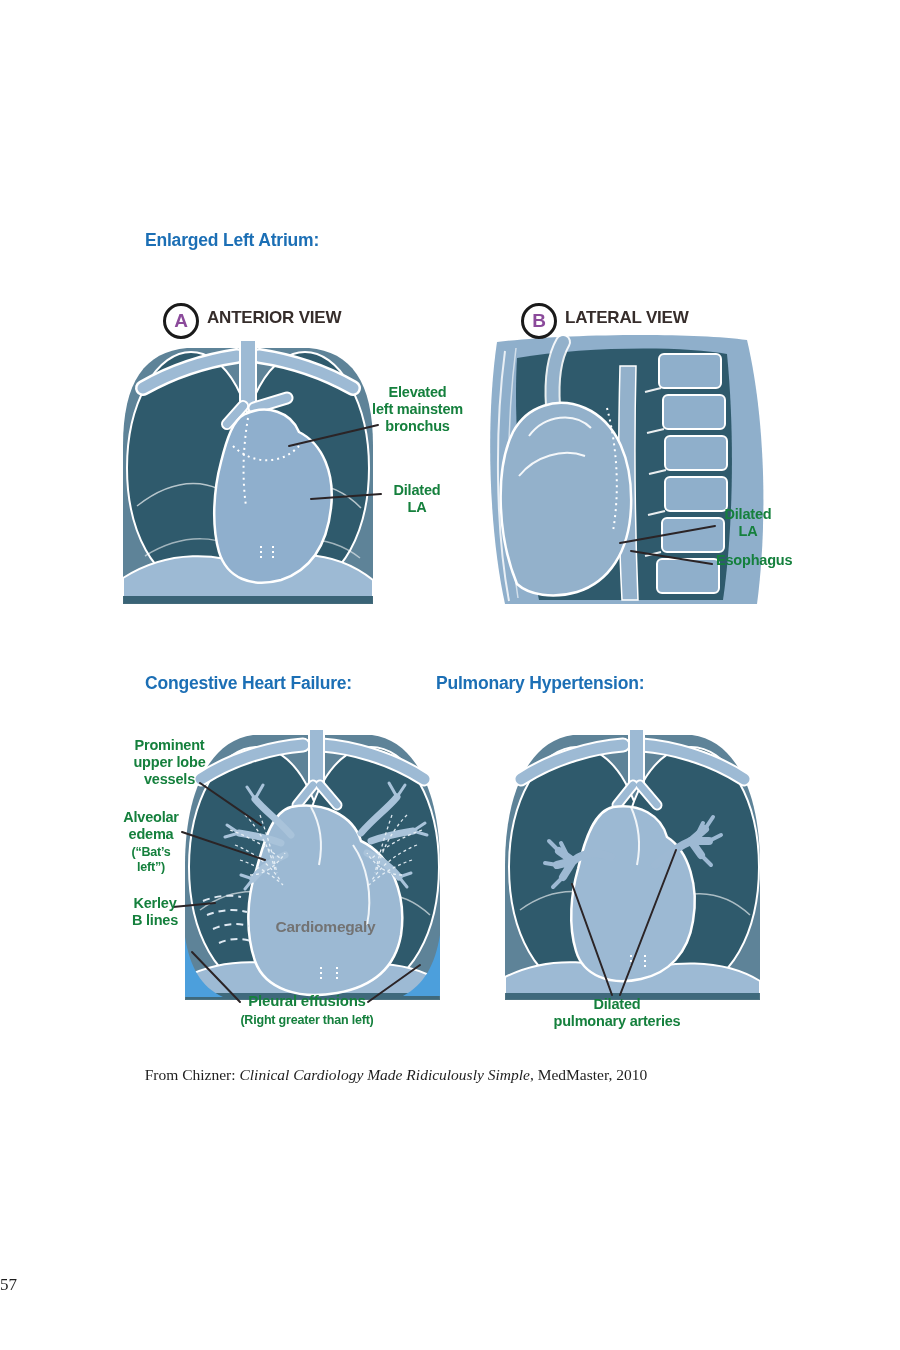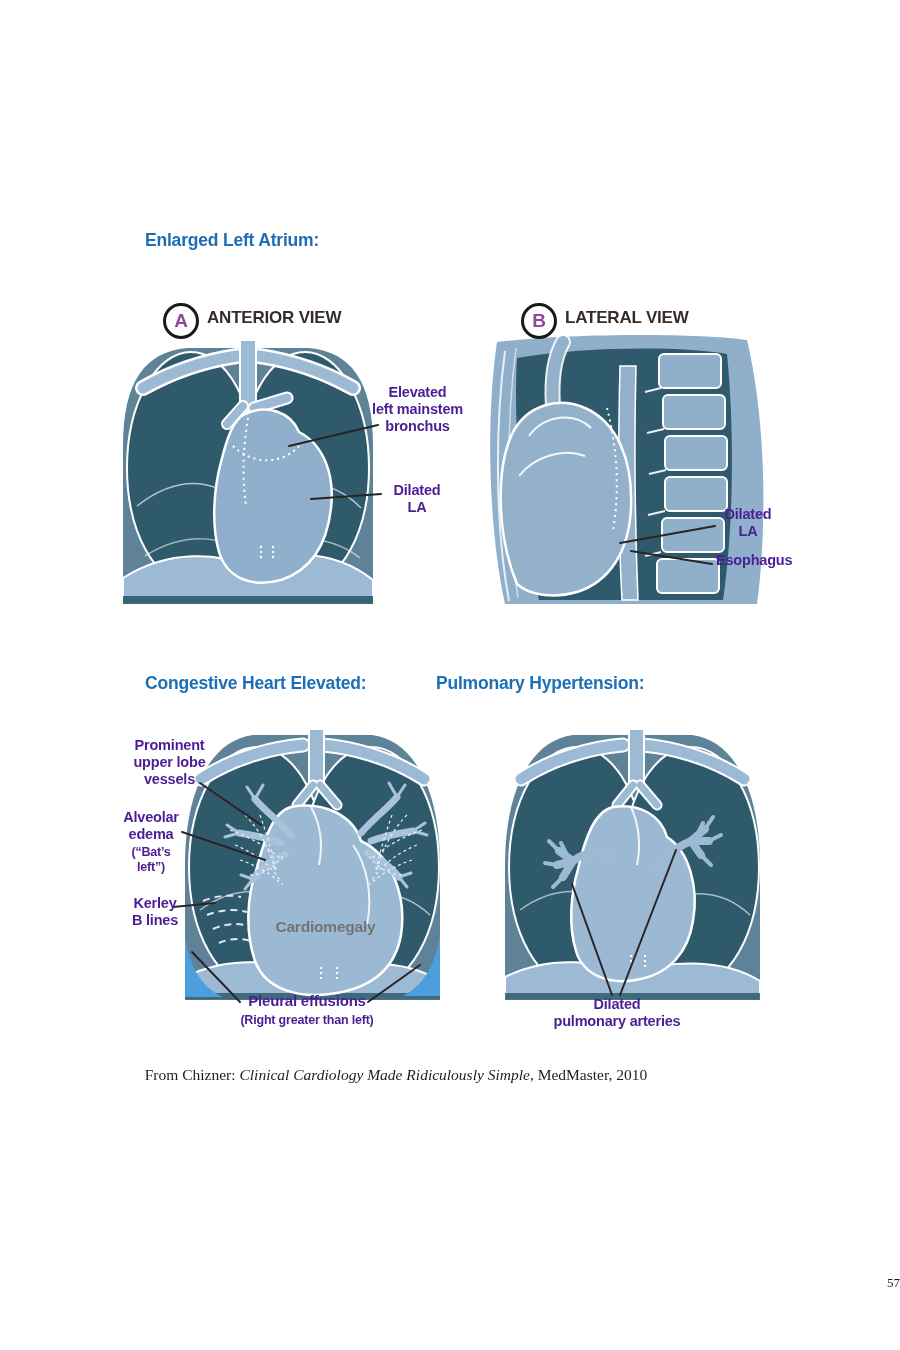--- a/index.html
+++ b/index.html
@@ -4,31 +4,31 @@
 <style>
   html,body{margin:0;padding:0;background:#fff;}
   .page{position:relative;width:900px;height:1350px;background:#ffffff;overflow:hidden;
         font-family:"Liberation Sans",sans-serif;}
   .blue-heading{position:absolute;font-size:17.5px;font-weight:bold;color:#1c6fb5;letter-spacing:-0.2px;}
   .figure{position:absolute;}
   .figure svg{position:absolute;left:0;top:0;}
   .panel-badge{position:absolute;width:30px;height:30px;border:3px solid #1a1a1a;border-radius:50%;
         background:#fff;color:#8b4a9b;font-weight:bold;font-size:19px;text-align:center;line-height:30px;}
   .panel-title{position:absolute;font-size:17px;font-weight:bold;color:#362d2b;letter-spacing:-0.2px;}
-  .fig-label{position:absolute;font-size:14.5px;font-weight:bold;color:#4c1d95;line-height:1.18;
+  .fig-label{position:absolute;font-size:14.5px;font-weight:bold;color:#15803d;line-height:1.18;
         white-space:pre-line;letter-spacing:-0.2px;}
   .fig-label.small{font-size:12.5px;}
   .fig-label.center{text-align:center;}
   .fig-label.white{color:#737373;font-size:15.5px;}
   .leader{stroke:#2b2426;stroke-width:2;stroke-linecap:round;fill:none;}
   .citation{position:absolute;left:0;width:792px;text-align:center;
         font-family:"Liberation Serif",serif;font-size:15.5px;color:#1e1e1e;}
   .citation .it{font-style:italic;}
-  .page-number{position:absolute;left:0;width:900px;text-align:right;
-        font-family:"Liberation Serif",serif;font-size:13px;color:#1e1e1e;}
+  .page-number{position:absolute;left:0;width:900px;text-align:left;
+        font-family:"Liberation Serif",serif;font-size:17px;color:#1e1e1e;}
 </style>
 </head>
 <body>
 
 <div class="page">
 
   <div class="blue-heading" style="left:145px;top:230px;">Enlarged Left Atrium:</div>
 
   <div class="figure" style="left:115px;top:296px;width:675px;height:312px;">
 
@@ -102,21 +102,21 @@
 left mainstem
 bronchus</div>
     <div class="fig-label center" style="left:267px;top:186px;width:70px;">Dilated
 LA</div>
 
     <div class="fig-label center" style="left:598px;top:210px;width:70px;">Dilated
 LA</div>
     <div class="fig-label" style="left:601px;top:256px;width:85px;">Esophagus</div>
   </div>
 
-  <div class="blue-heading" style="left:145px;top:673px;">Congestive Heart Elevated:</div>
+  <div class="blue-heading" style="left:145px;top:673px;">Congestive Heart Failure:</div>
   <div class="blue-heading" style="left:436px;top:673px;">Pulmonary Hypertension:</div>
 
   <div class="figure" style="left:115px;top:715px;width:675px;height:330px;">
 
     <svg width="675" height="330" viewBox="0 0 675 330">
 
       <g>
         <path d="M70 285 L70 150 C70 80 93 26 138 20 L257 20 C302 26 325 80 325 150 L325 285 Z" fill="#5e8398"></path>
         <ellipse cx="142" cy="152" rx="68" ry="120" fill="#2f5a6c" stroke="#fff" stroke-width="2"></ellipse>
         <ellipse cx="256" cy="152" rx="68" ry="120" fill="#2f5a6c" stroke="#fff" stroke-width="2"></ellipse>

